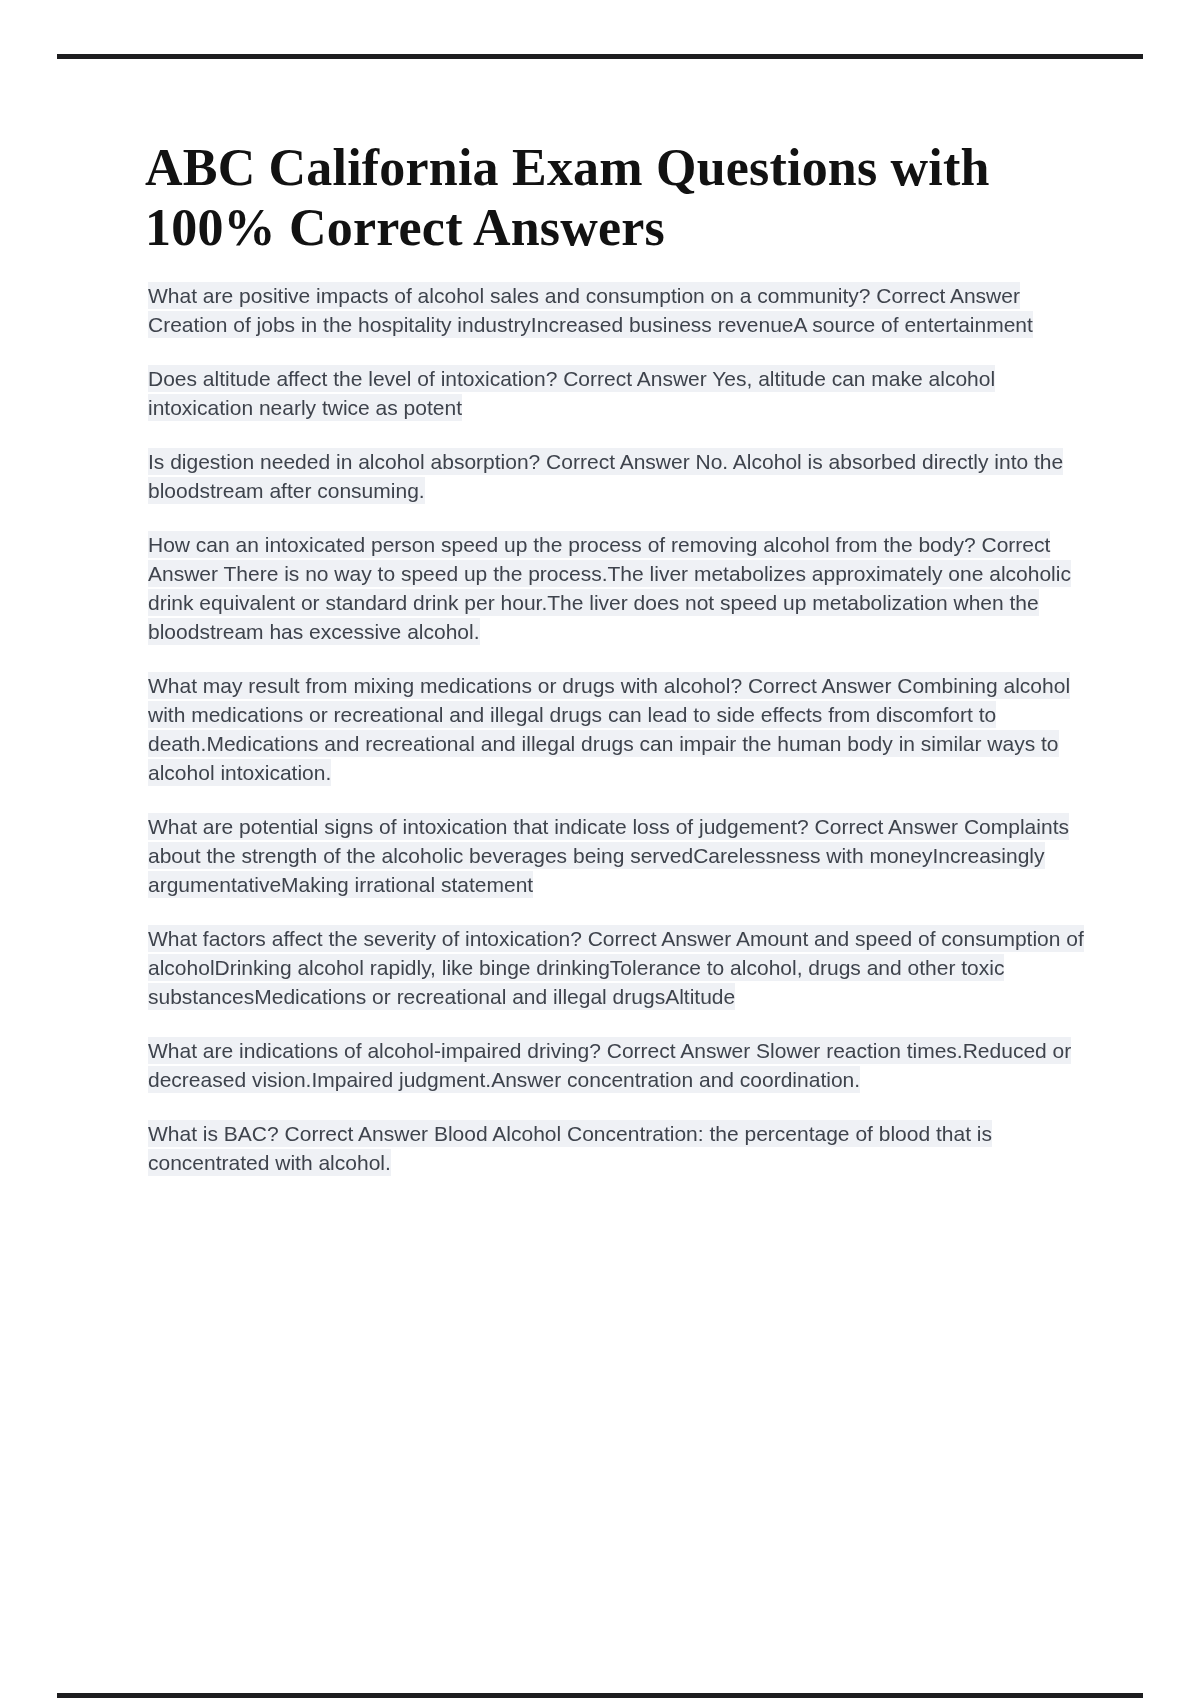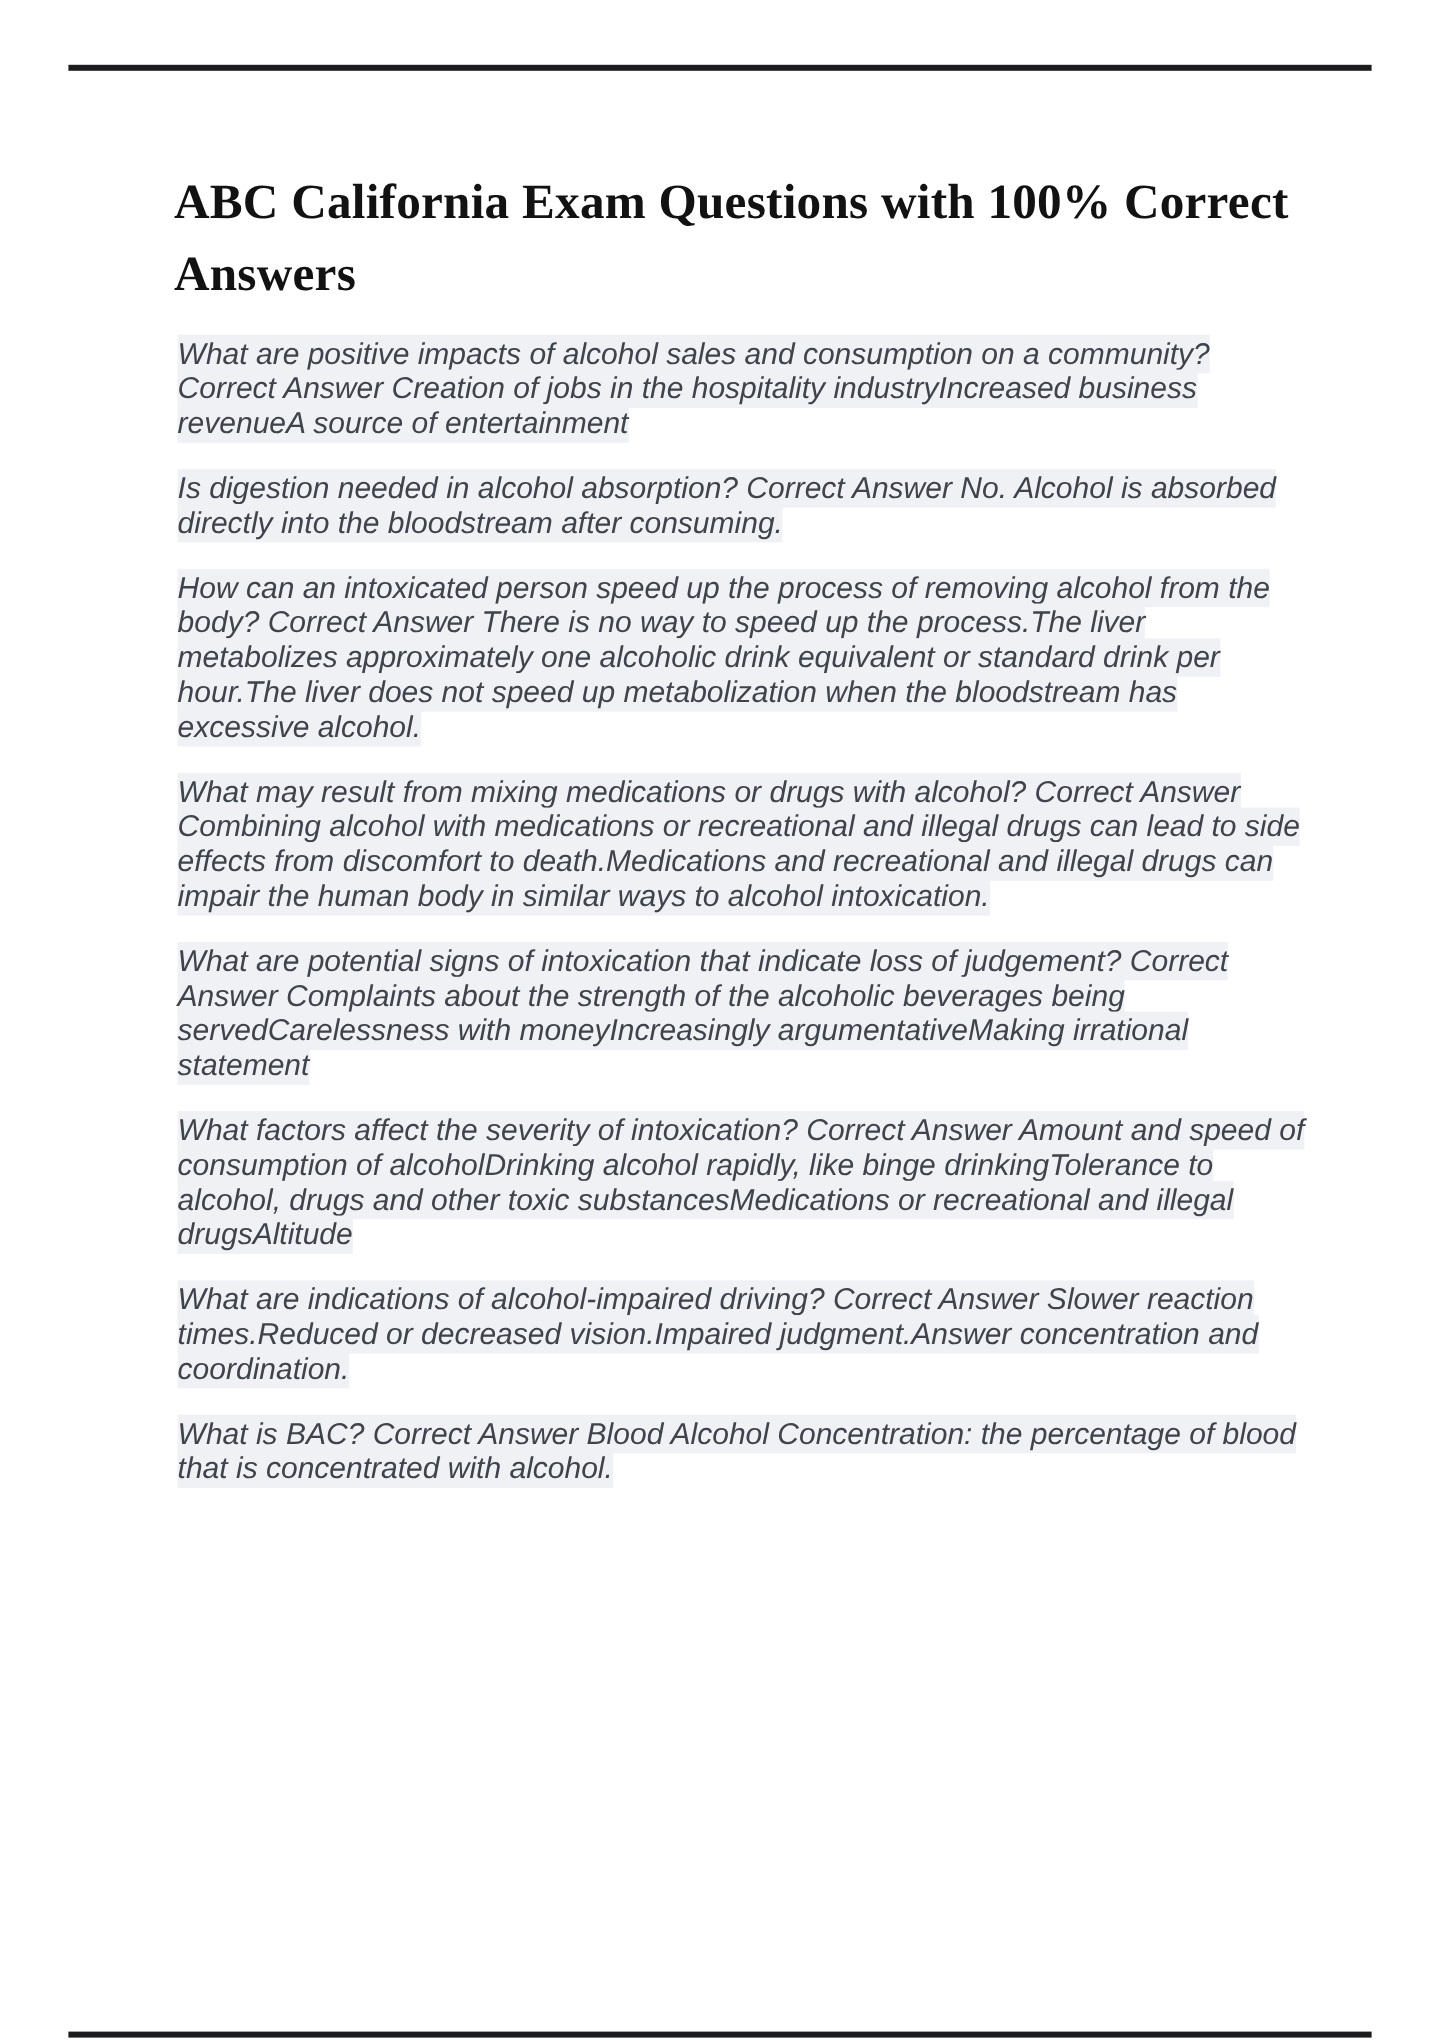--- a/index.html
+++ b/index.html
@@ -33,56 +33,56 @@
   .rule-top{top:54px;}
   .rule-bottom{top:1693px;}
   .doc-title{
     position:absolute;
     left:145px;
     top:138px;
     width:945px;
     margin:0;
     font-family:"Liberation Serif", serif;
     font-weight:bold;
-    font-size:41px;
+    font-size:52px;
     line-height:60px;
     color:var(--title-text);
     letter-spacing:0.2px;
   }
   .qa-list{
     position:absolute;
     left:148px;
     top:281px;
     width:945px;
   }
   .qa-item{
     margin:0 0 25px 0;
-    font-size:25px;
+    font-size:21px;
     line-height:29px;
     color:var(--body-text);
-    font-style:italic;
   }
   .qa-item:last-child{margin-bottom:0;}
   .hl{
     background:var(--highlight);
     padding:2px 0;
   }
 </style>
 </head>
 <body>
 
 <div class="page">
   <div class="rule rule-top"></div>
 
   <h1 class="doc-title">ABC California Exam Questions with 100% Correct Answers</h1>
 
   <div class="qa-list">
 
       <p class="qa-item"><span class="hl">What are positive impacts of alcohol sales and consumption on a community? Correct Answer Creation of jobs in the hospitality industryIncreased business revenueA source of entertainment</span></p>
 
+      <p class="qa-item"><span class="hl">Does altitude affect the level of intoxication? Correct Answer Yes, altitude can make alcohol intoxication nearly twice as potent</span></p>
 
       <p class="qa-item"><span class="hl">Is digestion needed in alcohol absorption? Correct Answer No. Alcohol is absorbed directly into the bloodstream after consuming.</span></p>
 
       <p class="qa-item"><span class="hl">How can an intoxicated person speed up the process of removing alcohol from the body? Correct Answer There is no way to speed up the process.The liver metabolizes approximately one alcoholic drink equivalent or standard drink per hour.The liver does not speed up metabolization when the bloodstream has excessive alcohol.</span></p>
 
       <p class="qa-item"><span class="hl">What may result from mixing medications or drugs with alcohol? Correct Answer Combining alcohol with medications or recreational and illegal drugs can lead to side effects from discomfort to death.Medications and recreational and illegal drugs can impair the human body in similar ways to alcohol intoxication.</span></p>
 
 
 
       <p class="qa-item"><span class="hl">What are potential signs of intoxication that indicate loss of judgement? Correct Answer Complaints about the strength of the alcoholic beverages being servedCarelessness with moneyIncreasingly argumentativeMaking irrational statement</span></p>

